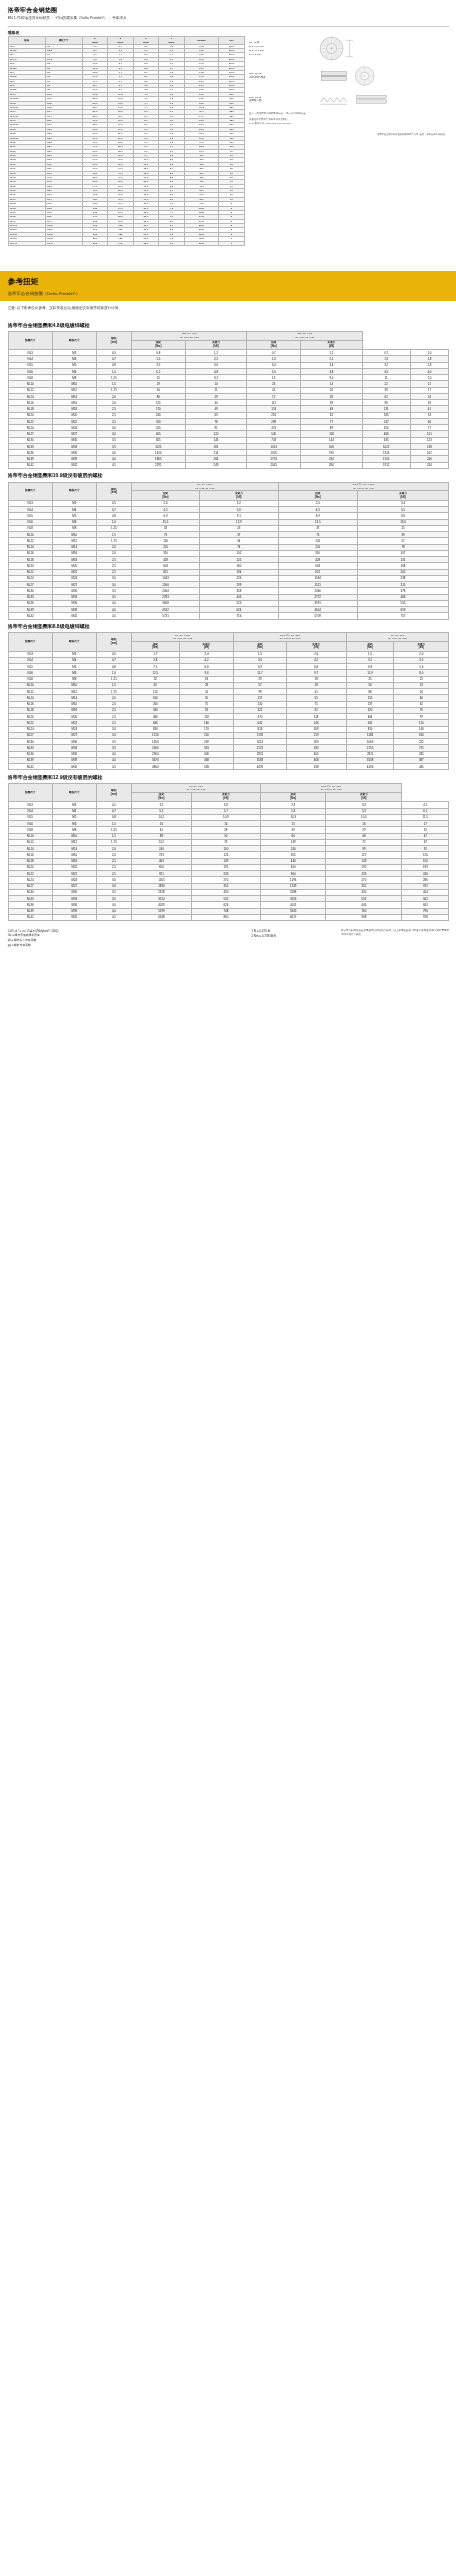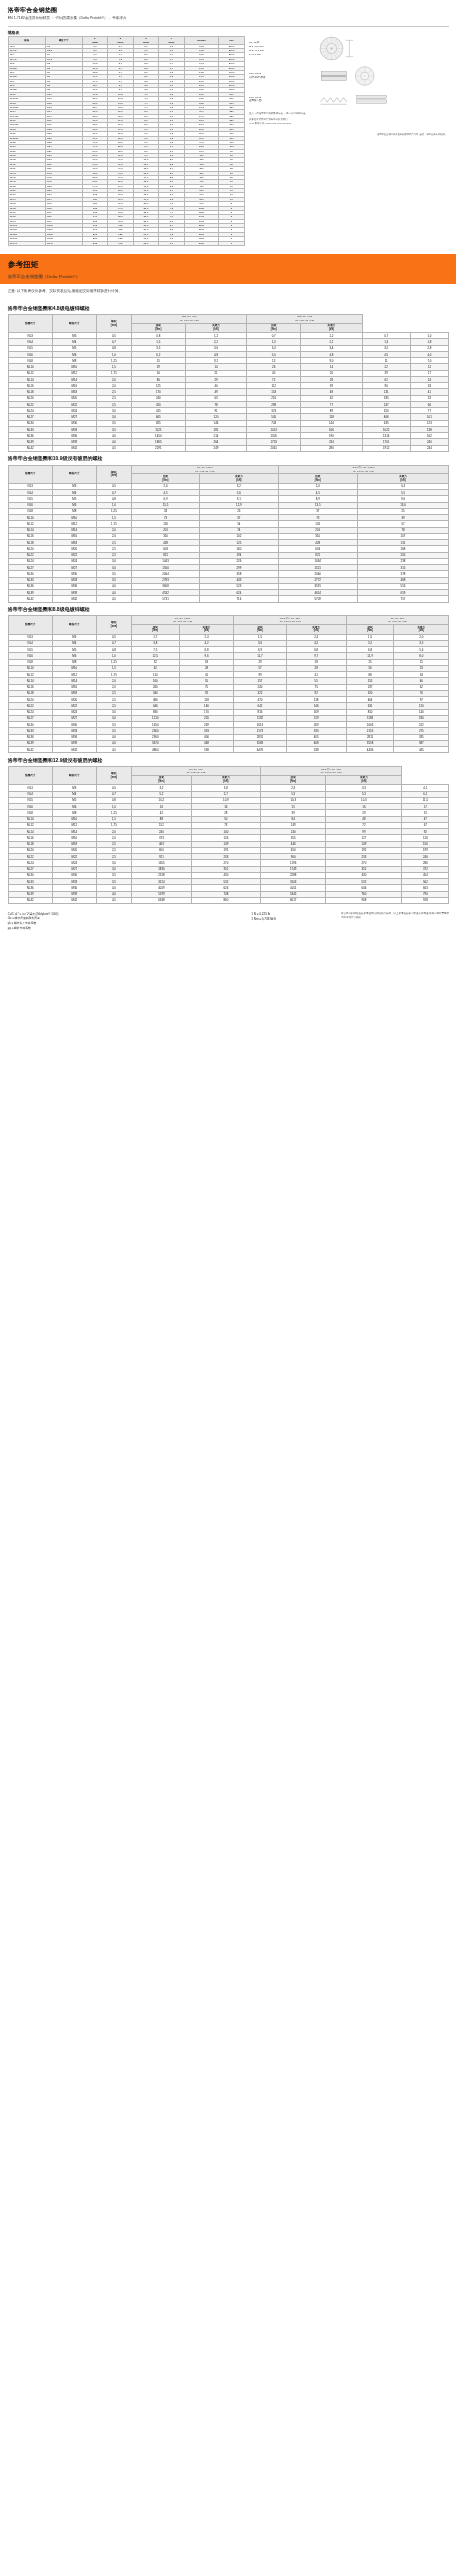--- a/index.html
+++ b/index.html
@@ -34,21 +34,21 @@
   .illus-col { width: 198px; font-size: 2.5px; color:#333; }
   .illus-row { display:flex; align-items:center; gap:3.3px; margin-bottom: 3.3px; }
   .illus-note { width: 66px; line-height:1.5; }
   .illus-art { flex:1; display:flex; align-items:center; justify-content:flex-start; gap:4.4px; }
   .tiny-note { font-size:2.4px; color:#555; line-height:1.55; margin-top:2.2px; }
   .footnote-right { font-size:2.3px; color:#555; line-height:1.5; margin-top:7.7px; text-align:right; }
 
   svg { display:block; }
 
   
-  .torque-band { background:#f97316; margin-top: 8px; padding: 6.6px 7.7px 5.5px 7.7px; }
+  .torque-band { background:#eab308; margin-top: 25px; padding: 6.6px 7.7px 5.5px 7.7px; }
   .torque-title { font-size: 7.7px; font-weight: bold; color:#111; }
   .torque-sub { font-size: 4.4px; color:#333; margin-top: 3.3px; }
 
   .notice { font-size: 3.6px; color:#333; padding: 5px 7.7px 1.1px 7.7px; line-height:1.5; }
 
   .tbl-section { padding: 5.5px 7.7px 0 7.7px; }
   .tbl-h { font-size: 5px; font-weight: bold; color:#111; margin: 3.3px 0 3.3px 0; }
 
   table.tq { border-collapse: collapse; width: 100%; font-size: 2.9px; }
   table.tq th, table.tq td { border:0.2px solid #b4b4b4; text-align:center; padding: 0.6px 0.6px; line-height:1.4; height: 5px; }

